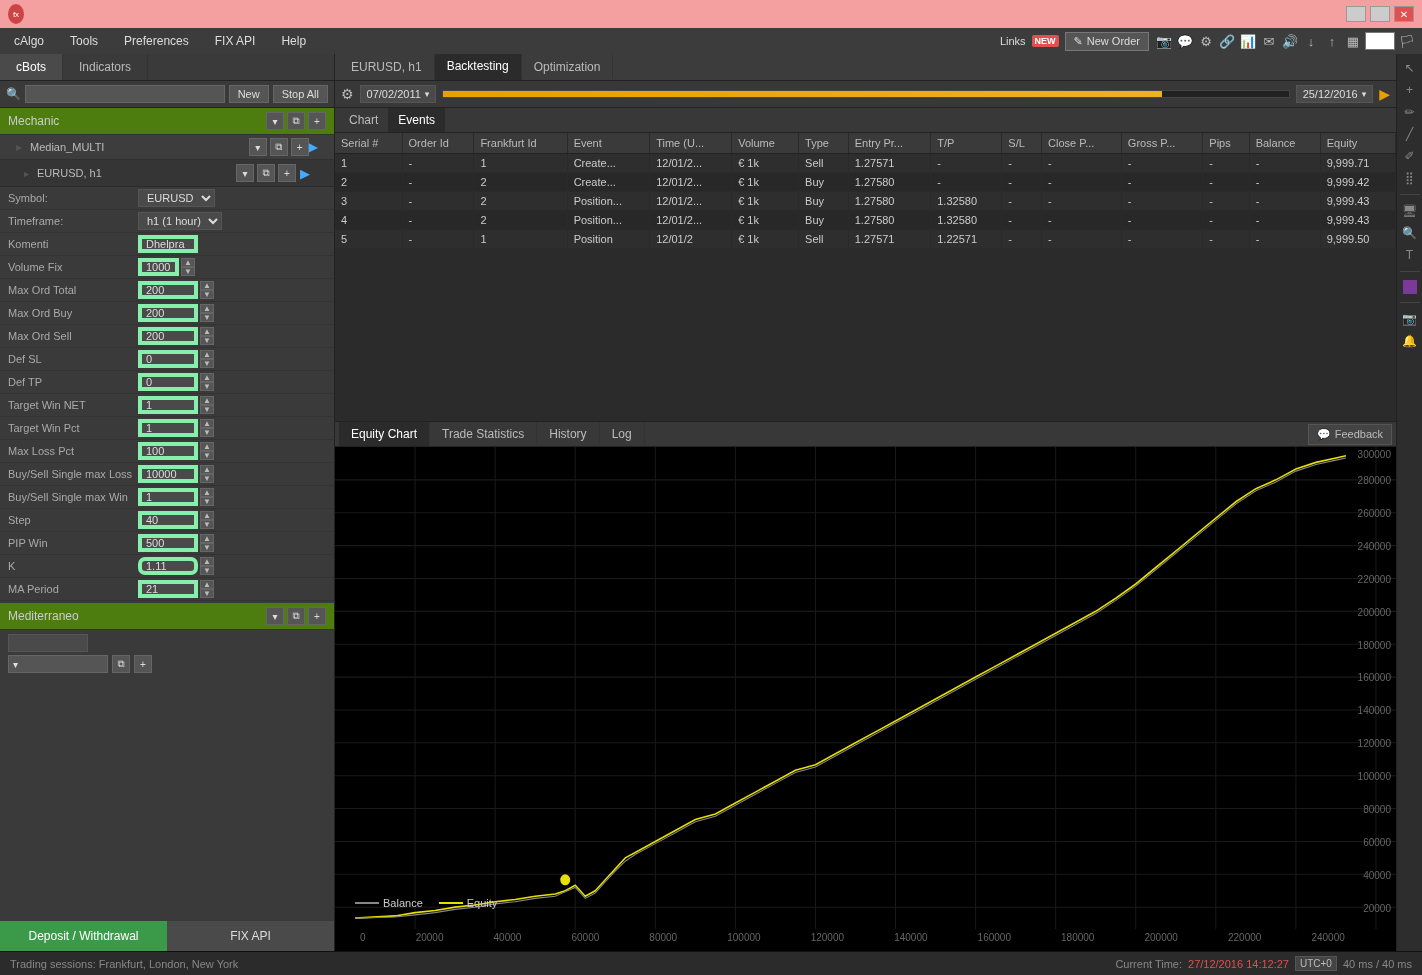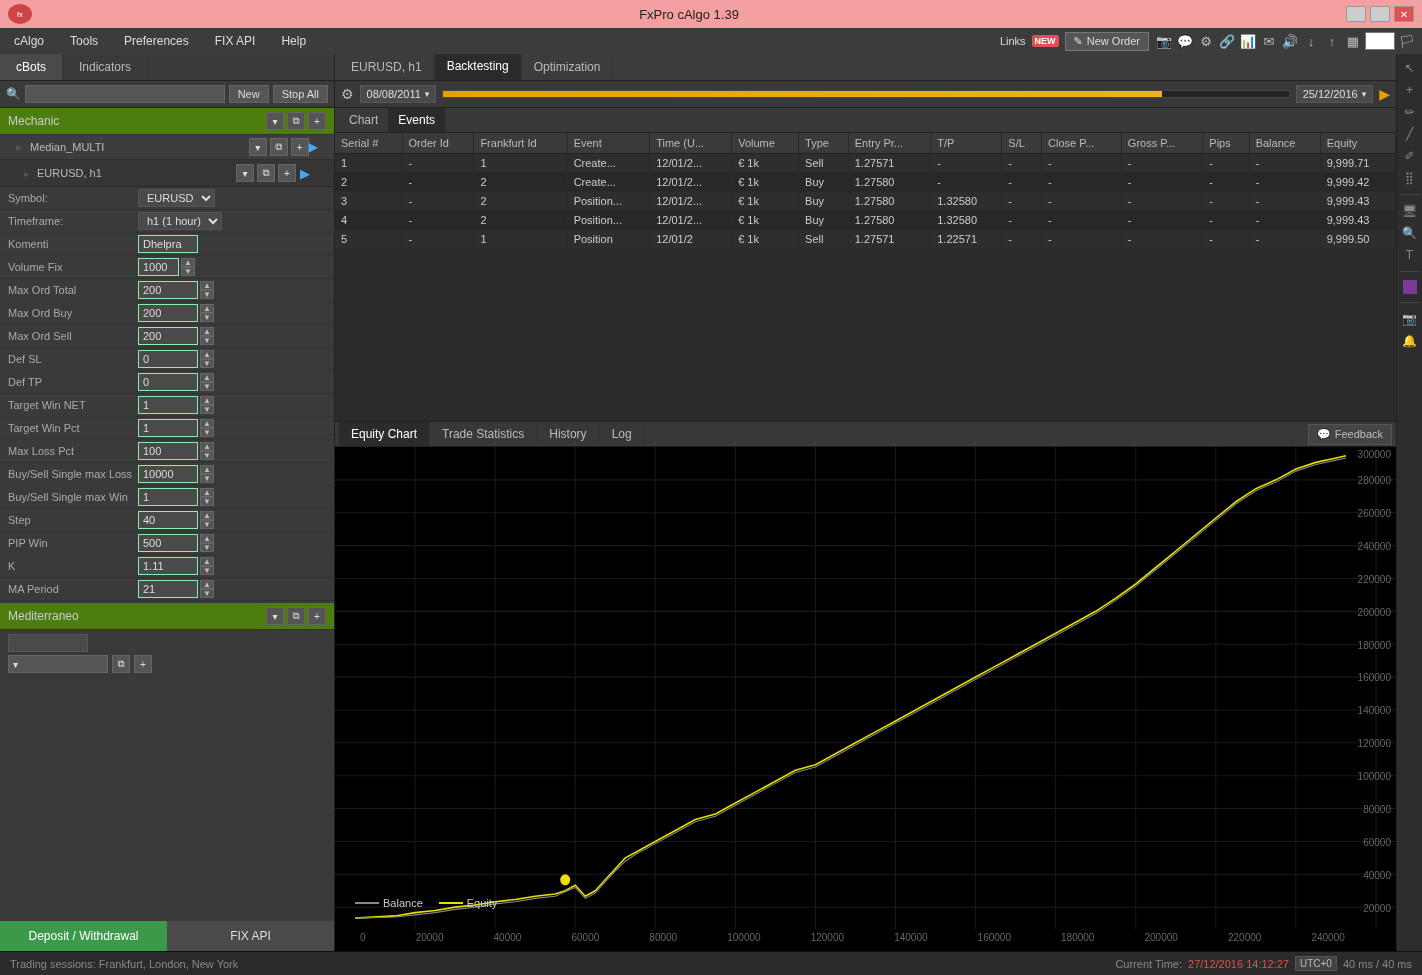--- a/index.html
+++ b/index.html
@@ -4,21 +4,21 @@
   <style>
     * { box-sizing: border-box; margin: 0; padding: 0; }
     body { font-family: 'Segoe UI', Arial, sans-serif; font-size: 12px; background: #2b2b2b; color: #ccc; overflow: hidden; width: 1422px; height: 975px; }
 
     
     #title-bar { background: #f4a0a0; display: flex; align-items: center; justify-content: space-between; height: 28px; padding: 0 8px; }
     #title-bar .title { flex: 1; text-align: center; font-size: 13px; color: #222; font-weight: 500; }
     #title-bar .win-controls { display: flex; gap: 4px; }
     #title-bar .win-btn { width: 20px; height: 16px; background: #ccc; border: 1px solid #999; cursor: pointer; display: flex; align-items: center; justify-content: center; font-size: 10px; }
     #title-bar .win-btn.close { background: #e05050; color: white; }
-    #title-bar .logo { width: 24px; height: 20px; background: #cc4444; border-radius: 50%; display: flex; align-items: center; justify-content: center; font-size: 8px; color: white; }
+    #title-bar .logo { width: 16px; height: 20px; background: #cc4444; border-radius: 50%; display: flex; align-items: center; justify-content: center; font-size: 8px; color: white; }
 
     
     #menu-bar { background: #3c3c3c; height: 26px; display: flex; align-items: center; padding: 0 6px; gap: 10px; }
     #menu-bar .menu-item { padding: 3px 8px; color: #ddd; cursor: pointer; font-size: 12px; }
     #menu-bar .spacer { flex: 1; }
     #menu-bar .right-area { display: flex; align-items: center; gap: 6px; }
     .links-badge { font-size: 11px; color: #ddd; }
     .new-badge { background: #e05050; color: white; font-size: 9px; padding: 1px 3px; border-radius: 2px; font-weight: bold; }
     .new-order-btn { background: #555; border: 1px solid #777; color: #ddd; padding: 2px 8px; cursor: pointer; font-size: 11px; display: flex; align-items: center; gap: 4px; }
     .toolbar-icons { display: flex; gap: 3px; align-items: center; }
@@ -48,21 +48,21 @@
     .bot-header span { flex: 1; color: #ccc; font-size: 12px; }
     .bot-header-actions { display: flex; gap: 3px; }
     .bot-action { width: 18px; height: 18px; background: #555; border: 1px solid #666; color: #ddd; display: flex; align-items: center; justify-content: center; font-size: 10px; cursor: pointer; }
 
     
     .instance-row { display: flex; align-items: center; padding: 3px 16px; background: #3d3d3d; border-bottom: 1px solid #303030; cursor: pointer; }
     .instance-row .inst-name { flex: 1; color: #bbb; font-size: 11px; }
     .play-btn { color: #4af; font-size: 12px; cursor: pointer; }
     .param-row { display: flex; align-items: center; padding: 2px 8px; border-bottom: 1px solid #333; }
     .param-label { width: 130px; color: #aaa; font-size: 11px; }
-    .param-value { flex: 1; background: #4a4a4a; border: 1px solid #86efac; color: #ddd; padding: 1px 4px; font-size: 11px; height: 18px; }
+    .param-value { flex: 1; background: #4a4a4a; border: 4px solid #86efac; color: #ddd; padding: 1px 4px; font-size: 11px; height: 18px; }
     .param-spin { display: flex; flex-direction: column; margin-left: 2px; }
     .spin-btn { width: 14px; height: 9px; background: #555; border: 1px solid #666; color: #bbb; font-size: 8px; cursor: pointer; display: flex; align-items: center; justify-content: center; line-height: 1; }
     .param-value-box { display: flex; align-items: center; }
     .select-val { background: #4a4a4a; border: 1px solid #555; color: #ddd; font-size: 11px; padding: 1px 4px; }
 
     
     #sidebar-bottom { margin-top: auto; }
     .sidebar-bot-row { display: flex; }
     .sidebar-bot-btn { flex: 1; padding: 8px; text-align: center; cursor: pointer; font-size: 12px; font-weight: 500; border: none; }
     .btn-dark { background: #4a4a4a; color: #ddd; }
@@ -130,21 +130,20 @@
     #right-toolbar { width: 26px; background: #2d2d2d; border-left: 1px solid #222; display: flex; flex-direction: column; align-items: center; padding: 4px 0; gap: 2px; }
     .rt-icon { width: 20px; height: 20px; color: #888; display: flex; align-items: center; justify-content: center; font-size: 12px; cursor: pointer; }
     .rt-divider { width: 80%; height: 1px; background: #444; margin: 4px 0; }
     .rt-purple { width: 14px; height: 14px; background: #7a3a9a; margin: 2px 0; }
   </style>
 </head>
 <body>
 
 <div id="title-bar">
   <div class="logo">fx</div>
-  <div class="title">FxPro cAlgo 1.39</div>
   <div class="win-controls">
     <div class="win-btn">─</div>
     <div class="win-btn">□</div>
     <div class="win-btn close">✕</div>
   </div>
 </div>
 
 <div id="menu-bar">
   <span class="menu-item">cAlgo</span>
   <span class="menu-item">Tools</span>
@@ -375,21 +374,21 @@
         <input type="text" class="param-value" value="500" style="width: 60px;">
         <div class="param-spin">
                 <div class="spin-btn">▲</div>
                 <div class="spin-btn">▼</div>
               </div>
       </div>
     </div>
           <div class="param-row">
       <span class="param-label">K</span>
       <div class="param-value-box">
-        <input type="text" class="param-value" value="1.11" style="width: 60px;">
+        <input type="text" class="param-value" value="1.11" style="width: 60px; border-radius: 7px;">
         <div class="param-spin">
                 <div class="spin-btn">▲</div>
                 <div class="spin-btn">▼</div>
               </div>
       </div>
     </div>
           <div class="param-row">
       <span class="param-label">MA Period</span>
       <div class="param-value-box">
         <input type="text" class="param-value" value="21" style="width: 60px;">
@@ -433,21 +432,21 @@
 
     <div id="top-tabs">
       <div class="top-tab">EURUSD, h1</div>
       <div class="top-tab active">Backtesting</div>
       <div class="top-tab">Optimization</div>
     </div>
 
     <div id="bt-toolbar">
       <span class="bt-gear">⚙</span>
       <div class="date-picker">
-        <span>08/08/2011</span>
+        <span>07/02/2011</span>
         <span class="arrow">▾</span>
       </div>
       <div class="timeline-bar">
         <div class="timeline-fill"></div>
       </div>
       <div class="date-picker">
         <span>25/12/2016</span>
         <span class="arrow">▾</span>
       </div>
       <span class="play-forward">▶</span>

